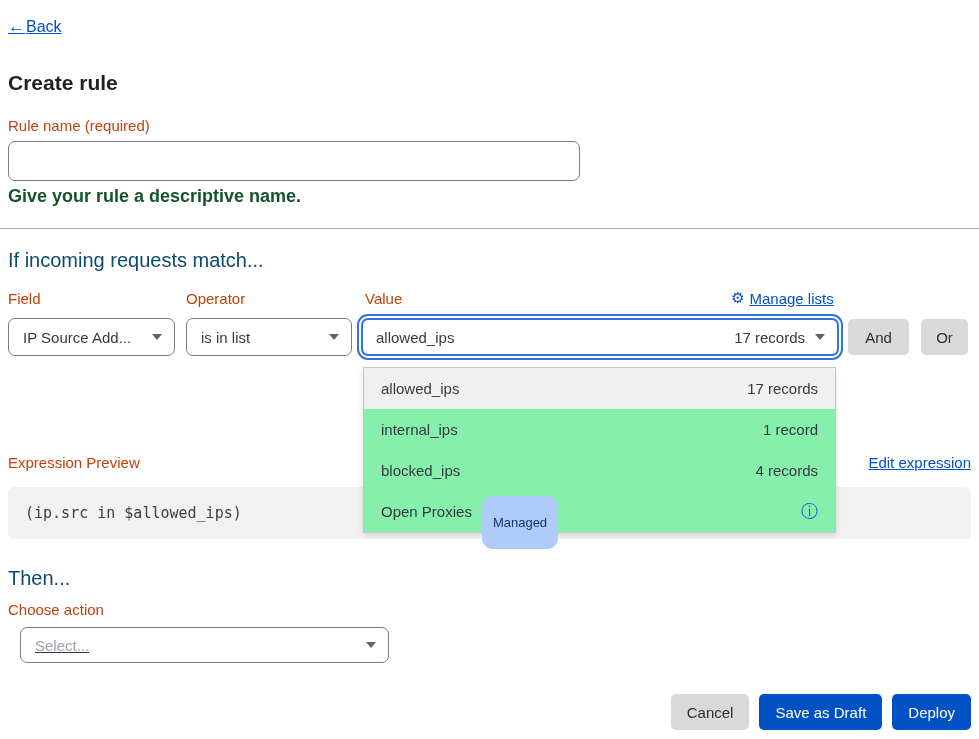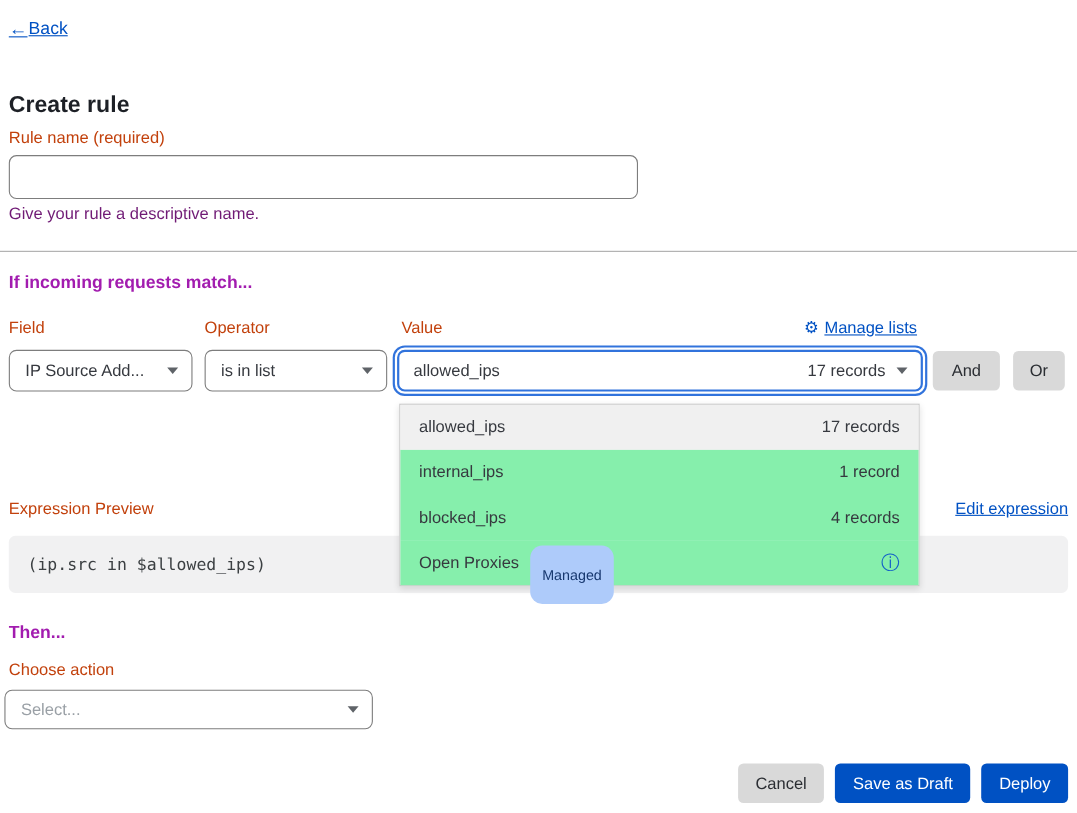--- a/index.html
+++ b/index.html
@@ -17,34 +17,34 @@
   .link {
     color: #0051c3;
     text-decoration: underline;
     font-size: 15px;
     cursor: pointer;
   }
   .back-link { left: 8px; top: 17px; font-size: 16px; display: flex; align-items: center; }
   .back-arrow { text-decoration: none; color: #0051c3; margin-right: 1px; font-size: 17px; }
 
   
-  .page-title-row { left: 8px; top: 84px; display: flex; align-items: center; gap: 20px; }
+  .page-title-row { left: 8px; top: 71px; display: flex; align-items: center; gap: 20px; }
   .page-title { font-size: 21px; font-weight: bold; color: #1d2026; }
   .about-badge {
     display: inline-flex; align-items: center; gap: 8px;
     background: #f1effc; color: #2d3ec8;
     border-radius: 15px; padding: 5px 14px 5px 11px;
     font-size: 14.5px; cursor: pointer;
   }
   .about-badge svg { display: block; }
 
   
   .field-label { font-size: 15px; color: #c2410c; }
-  .helper-text { font-size: 15px; color: #701a75; }
-  .section-title { font-size: 16px; font-weight: bold; color: #a21caf; }
+  .helper-text { font-size: 18px; color: #14532d; font-weight: bold; }
+  .section-title { font-size: 20px; font-weight: normal; color: #0c4a6e; }
 
   .text-input {
     width: 572px; height: 40px;
     border: 1px solid #7d7d7d; border-radius: 7px;
     background: #fff; font-size: 15px; padding: 0 12px;
     font-family: "Liberation Sans", sans-serif;
   }
   .divider { left: 0; right: 0; top: 228px; height: 1px; background: #ababab; }
 
   
@@ -197,21 +197,21 @@
 </div>
 
 <div class="abs field-label" style="left:8px; top:454px;">Expression Preview</div>
 <a class="abs link" style="top:454px; right:8px;">Edit expression</a>
 <div class="abs expression-box">
   <span class="expression-code">(ip.src in $allowed_ips)</span>
 </div>
 
 <div class="abs section-title" style="left:8px; top:567px;">Then...</div>
 <div class="abs field-label" style="left:8px; top:601px;">Choose action</div>
-<div class="abs select" style="left:4px; top:627px; width:335px; height:36px;">
+<div class="abs select" style="left:20px; top:627px; width:369px; height:36px;text-decoration:underline;">
   <span class="placeholder">Select...</span>
   <span class="caret"></span>
 </div>
 
 <div class="abs footer-buttons">
   <button class="btn btn-gray">Cancel</button>
   <button class="btn btn-blue">Save as Draft</button>
   <button class="btn btn-blue">Deploy</button>
 </div>
 

